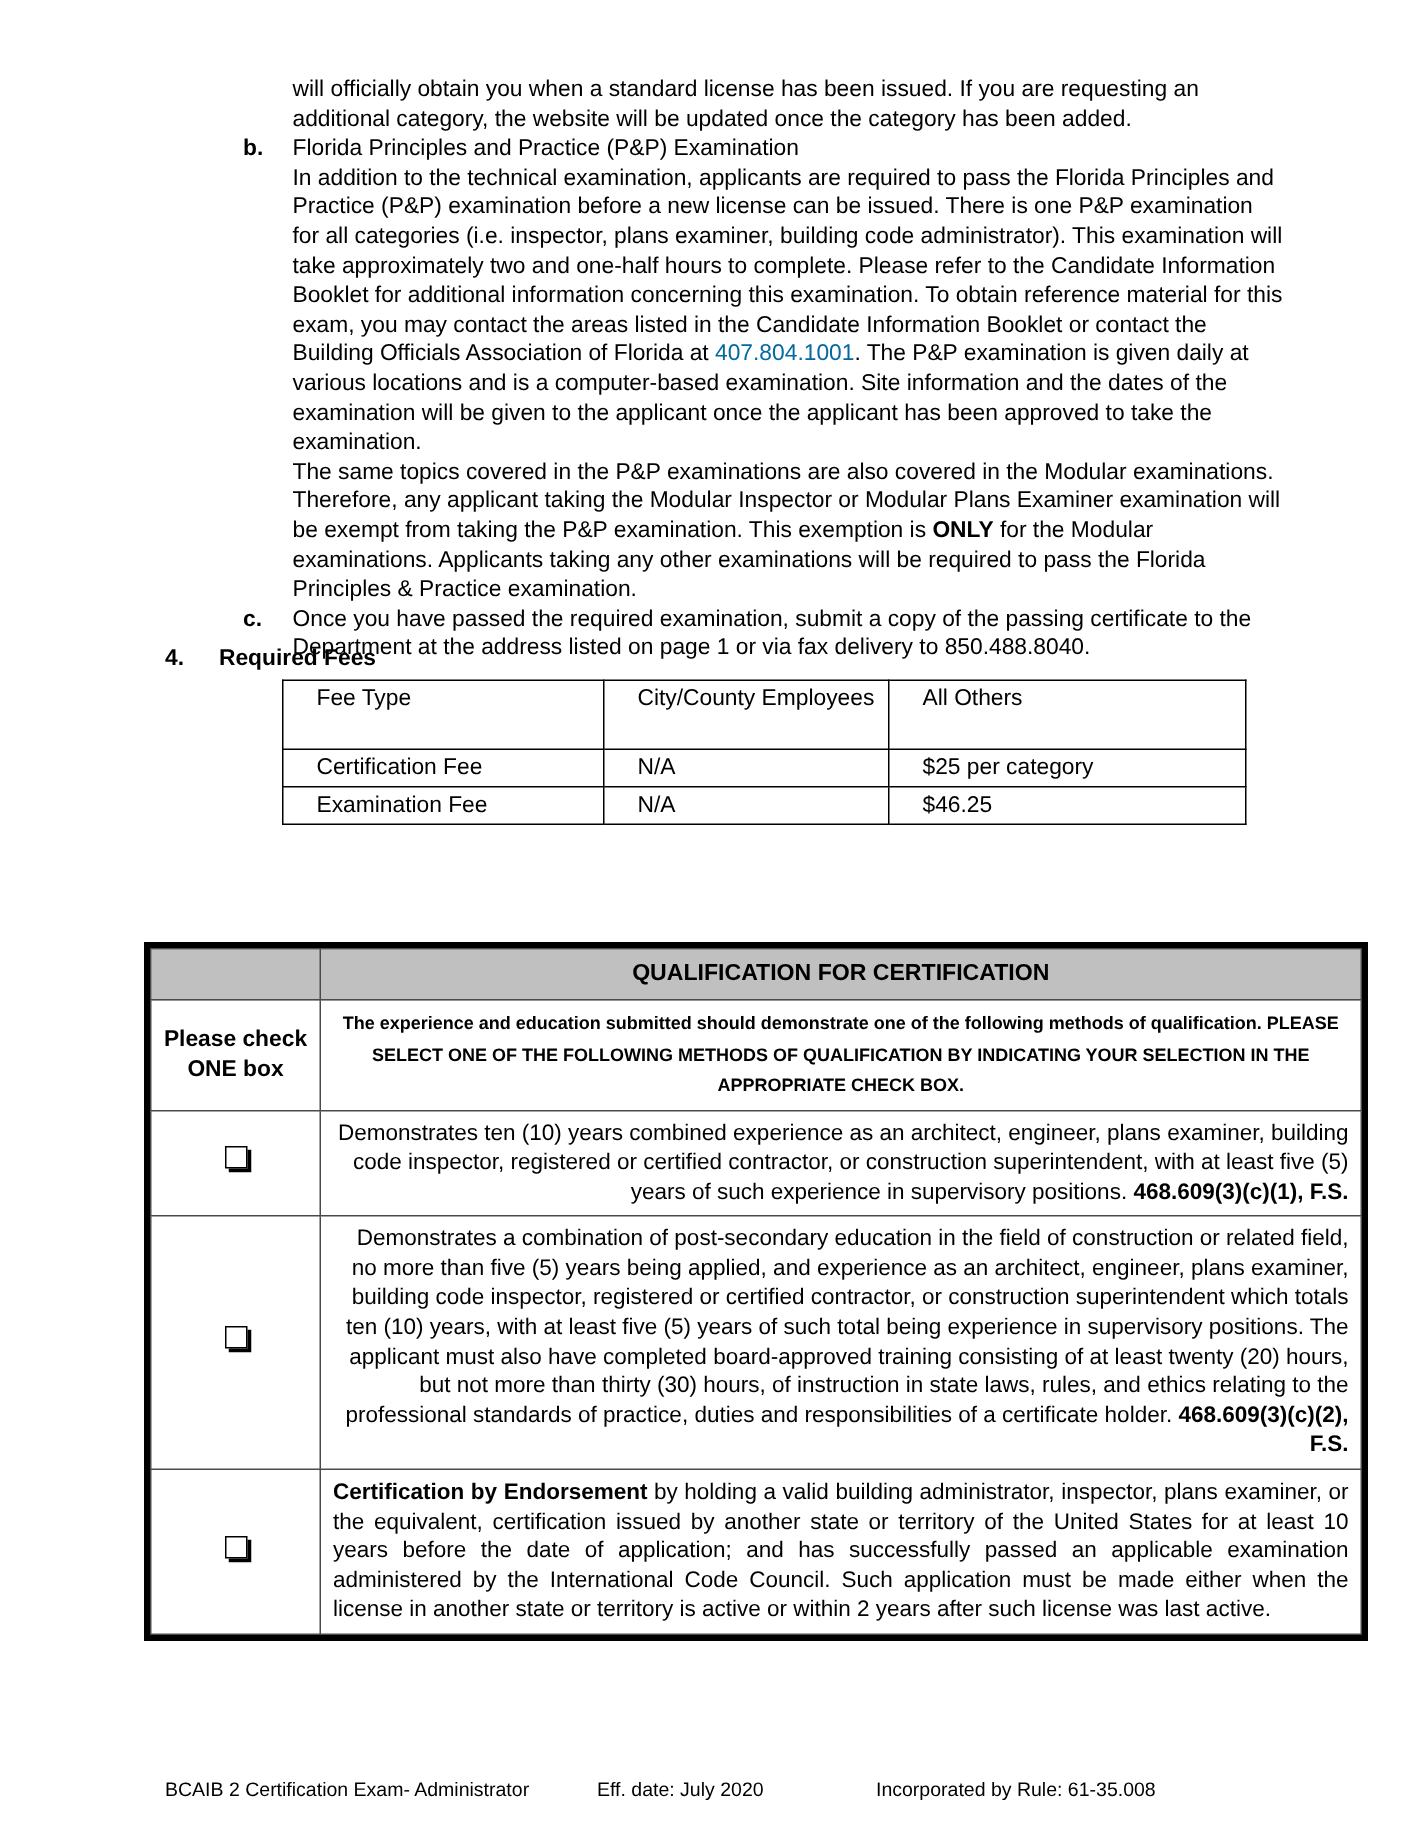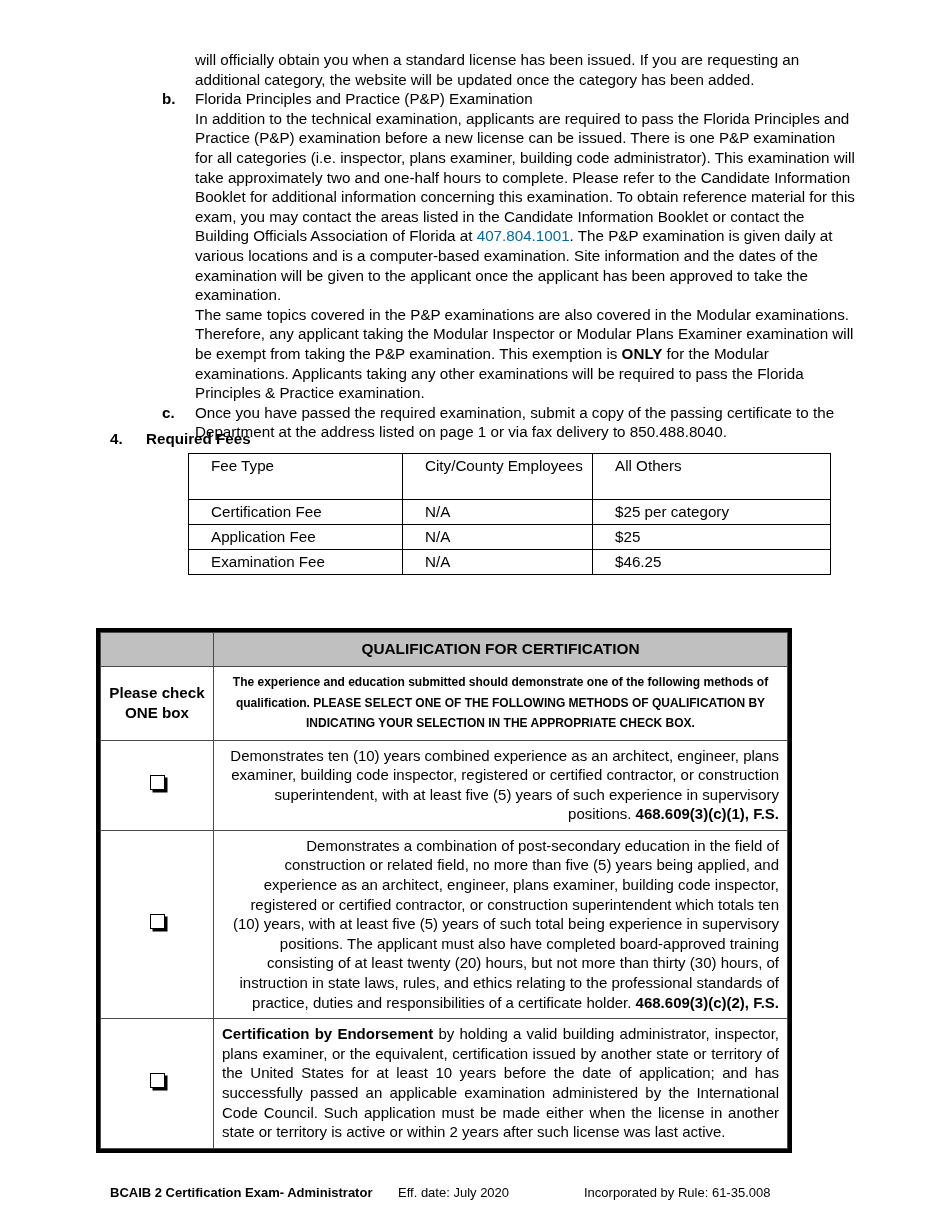--- a/index.html
+++ b/index.html
@@ -107,21 +107,21 @@
   .fees-table .col-a { width: 186px; }
   .fees-table .col-b { width: 162px; }
   .fees-table .col-c { width: 210px; }
   .fees-table tr.head td { height: 40px; }
 
   
   .qual-wrap {
     position: absolute;
     top: 628px;
     left: 96px;
-    width: 696px;
+    width: 816px;
     border: 4px solid #000000;
     background: #ffffff;
     box-sizing: border-box;
   }
   .qual-table {
     border-collapse: collapse;
     width: 100%;
     table-layout: fixed;
     font-size: 14.6px;
   }
@@ -181,21 +181,21 @@
 
   
   .footer {
     position: absolute;
     top: 1185px;
     left: 110px;
     width: 760px;
     font-size: 13px;
     display: flex;
   }
-  .footer-a { width: 288px; font-weight: bold; }
+  .footer-a { width: 288px; }
   .footer-b { width: 186px; }
   .footer-c { width: 260px; }
 </style>
 </head>
 <body>
 
 <div class="page">
 
 
   <div class="body-block">
@@ -229,25 +229,20 @@
           <td class="col-a">Fee Type</td>
           <td class="col-b">City/County Employees</td>
           <td class="col-c">All Others</td>
         </tr>
         <tr>
           <td>Certification Fee</td>
           <td>N/A</td>
           <td>$25 per category</td>
         </tr>
         <tr>
-          <td>Application Fee</td>
-          <td>N/A</td>
-          <td>$25</td>
-        </tr>
-        <tr>
           <td>Examination Fee</td>
           <td>N/A</td>
           <td>$46.25</td>
         </tr>
       </tbody>
     </table>
   </div>
 
   <div class="qual-wrap">
     <table class="qual-table">

